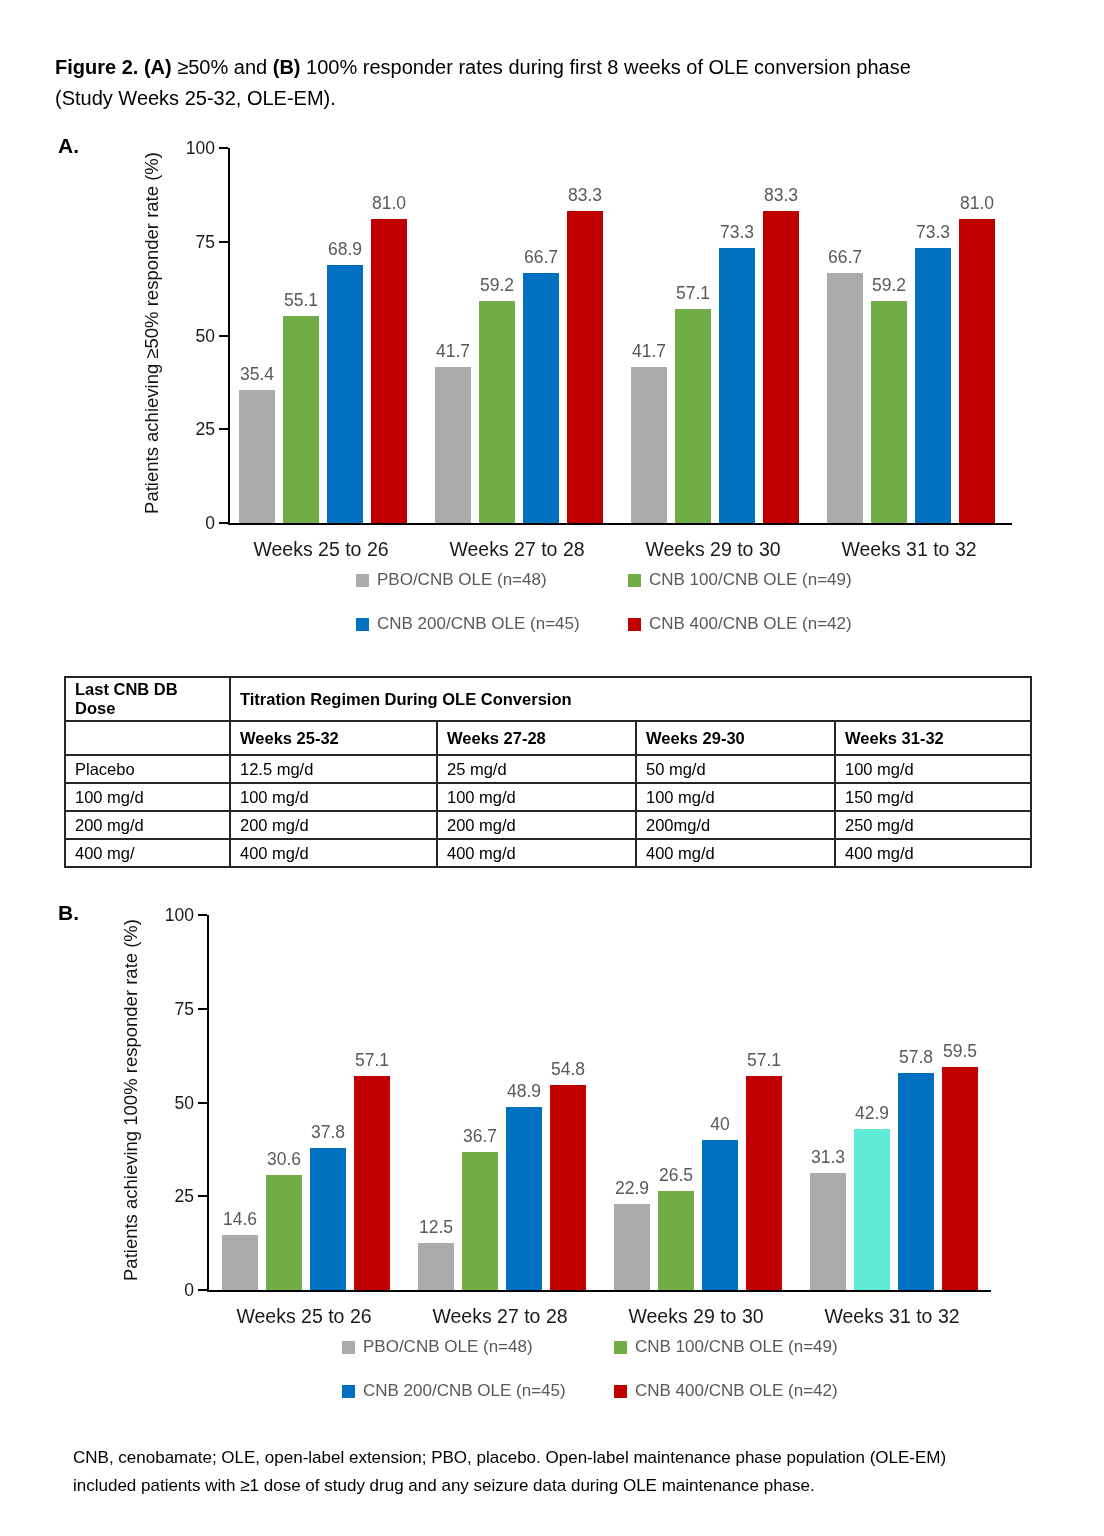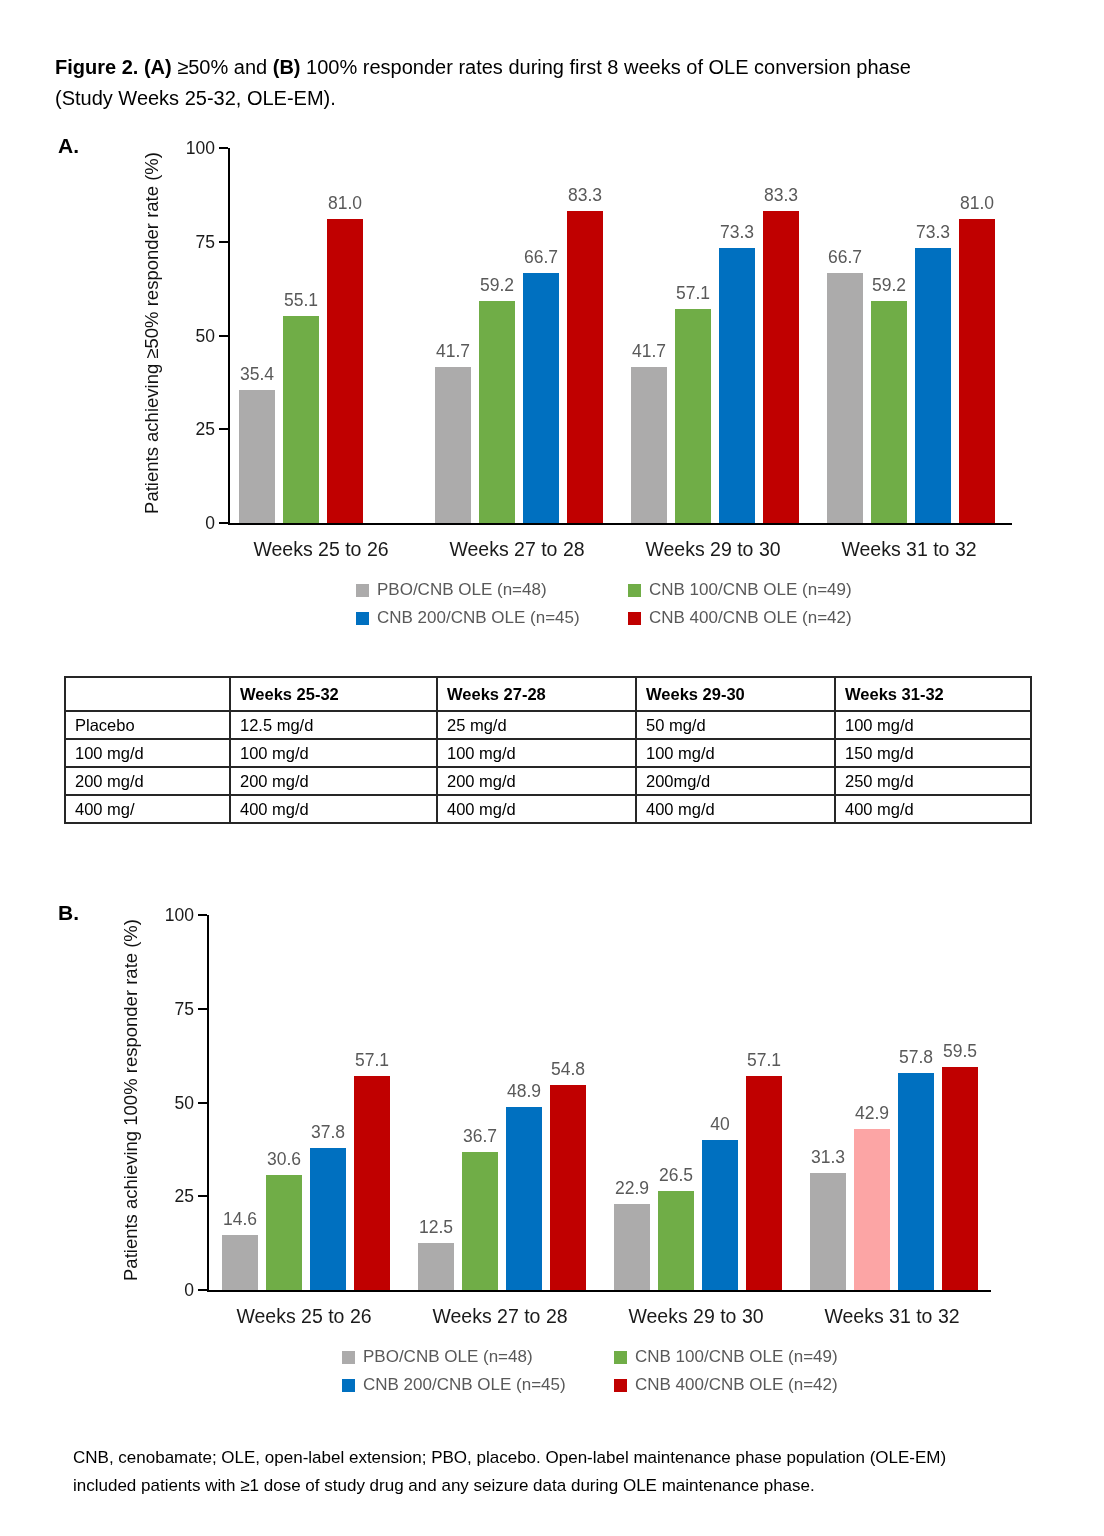--- a/index.html
+++ b/index.html
@@ -29,21 +29,21 @@
   .ytick-mark{position:absolute;left:-11px;width:9px;height:2px;background:#000;}
   .ytick-label{position:absolute;right:calc(100% + 15px);font-size:17.5px;color:#1a1a1a;line-height:20px;}
   .bar-group{position:absolute;bottom:0;width:168px;height:100%;display:flex;align-items:flex-end;gap:8px;}
   .bar{width:36px;position:relative;}
   .bar-label{
     position:absolute;bottom:100%;margin-bottom:5px;left:50%;transform:translateX(-50%);
     white-space:nowrap;font-size:17.5px;color:#595959;
   }
   .xlabels{position:absolute;top:406px;height:28px;}
   .xlabel{position:absolute;top:0;transform:translateX(-50%);white-space:nowrap;font-size:19.5px;color:#1a1a1a;}
-  .legend{position:absolute;top:448px;display:grid;grid-template-columns:272px auto;row-gap:8px;}
+  .legend{position:absolute;top:438px;display:grid;grid-template-columns:272px auto;row-gap:24px;}
   #chartA .legend{left:356px;}
   #chartB .legend{left:342px;}
   .legend-item{display:flex;align-items:center;gap:8px;font-size:17px;color:#595959;white-space:nowrap;height:20px;}
   .swatch{width:13px;height:13px;flex:0 0 13px;}
 
   
   #titration-table{
     position:absolute;left:64px;top:676px;width:966px;
     border-collapse:collapse;font-size:16.5px;table-layout:fixed;
   }
@@ -78,20 +78,23 @@
       <div class="ytick-label" style="bottom: calc(75% - 10px);">75</div>
       <div class="ytick-mark" style="bottom: calc(100% - 1px);"></div>
       <div class="ytick-label" style="bottom: calc(100% - 10px);">100</div>
       <div class="bar-group" style="left: 9px;">
         <div class="bar" style="height: 35.4%; background: rgb(172, 171, 171);">
           <div class="bar-label">35.4</div>
         </div>
         <div class="bar" style="height: 55.1%; background: rgb(112, 173, 71);">
           <div class="bar-label">55.1</div>
         </div>
+        <div class="bar" style="height: 68.9%; background: rgb(0, 112, 192);">
+          <div class="bar-label">68.9</div>
+        </div>
         <div class="bar" style="height: 81%; background: rgb(192, 0, 0);">
           <div class="bar-label">81.0</div>
         </div>
       </div>
       <div class="bar-group" style="left: 205px;">
         <div class="bar" style="height: 41.7%; background: rgb(172, 171, 171);">
           <div class="bar-label">41.7</div>
         </div>
         <div class="bar" style="height: 59.2%; background: rgb(112, 173, 71);">
           <div class="bar-label">59.2</div>
@@ -160,20 +163,24 @@
 
 <table id="titration-table">
   <colgroup>
     <col style="width:165px">
       <col style="width:207px">
       <col style="width:199px">
       <col style="width:199px">
       <col style="width:196px">
   </colgroup>
 <thead>
+      <tr>
+        <th>Last CNB DB Dose</th>
+        <th colspan="4">Titration Regimen During OLE Conversion</th>
+      </tr>
       <tr>
         <th></th>
         <th>Weeks 25-32</th>
         <th>Weeks 27-28</th>
         <th>Weeks 29-30</th>
         <th>Weeks 31-32</th>
       </tr>
     </thead>
     <tbody>
       <tr>
@@ -260,21 +267,21 @@
           <div class="bar-label">40</div>
         </div>
         <div class="bar" style="height: 57.1%; background: rgb(192, 0, 0);">
           <div class="bar-label">57.1</div>
         </div>
       </div>
       <div class="bar-group" style="left: 601px;">
         <div class="bar" style="height: 31.3%; background: rgb(172, 171, 171);">
           <div class="bar-label">31.3</div>
         </div>
-        <div class="bar" style="height: 42.9%; background: #fca5a5;">
+        <div class="bar" style="height: 42.9%; background: #5eead4;">
           <div class="bar-label">42.9</div>
         </div>
         <div class="bar" style="height: 57.8%; background: rgb(0, 112, 192);">
           <div class="bar-label">57.8</div>
         </div>
         <div class="bar" style="height: 59.5%; background: rgb(192, 0, 0);">
           <div class="bar-label">59.5</div>
         </div>
       </div>
     </div>

